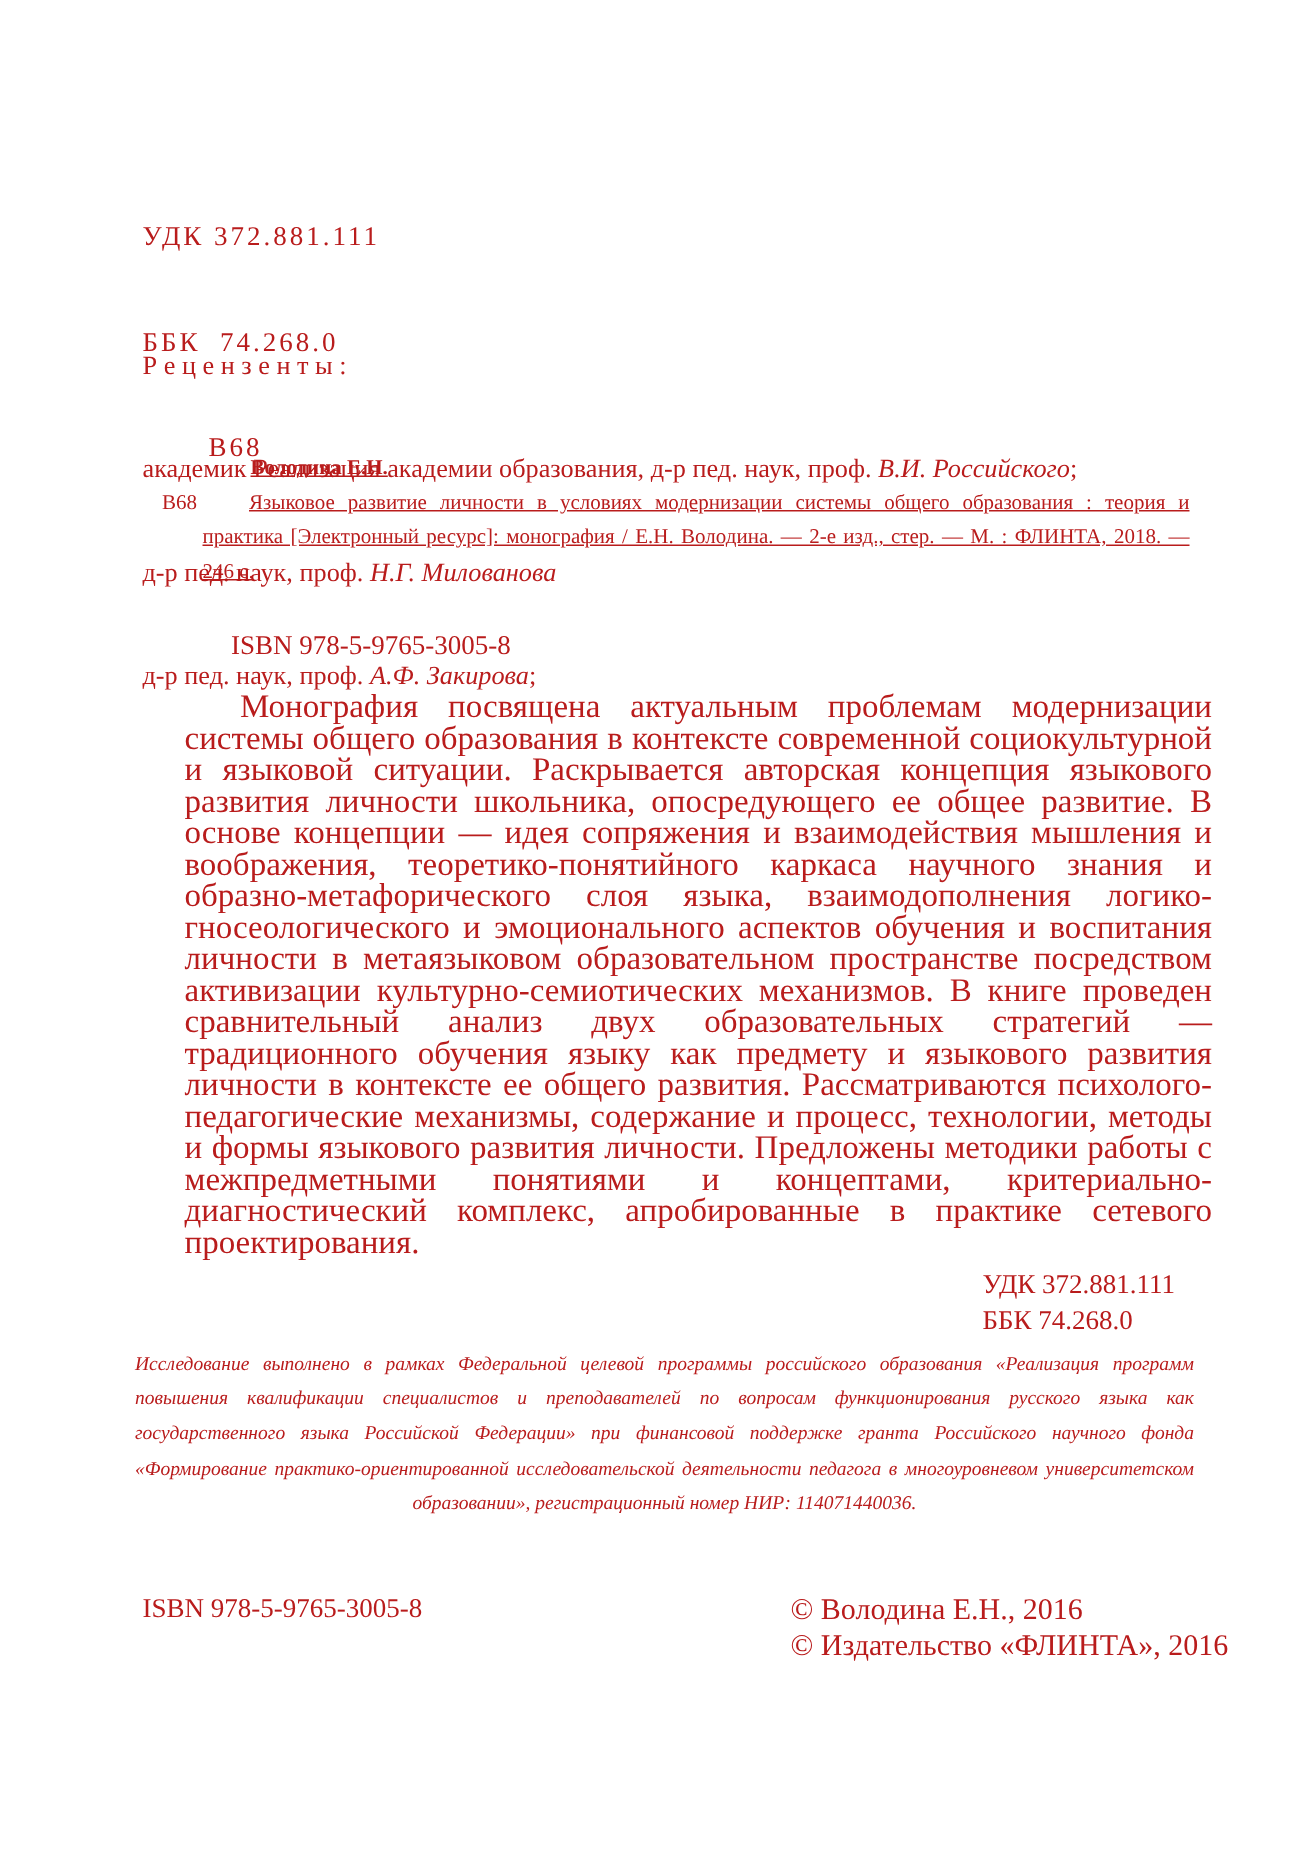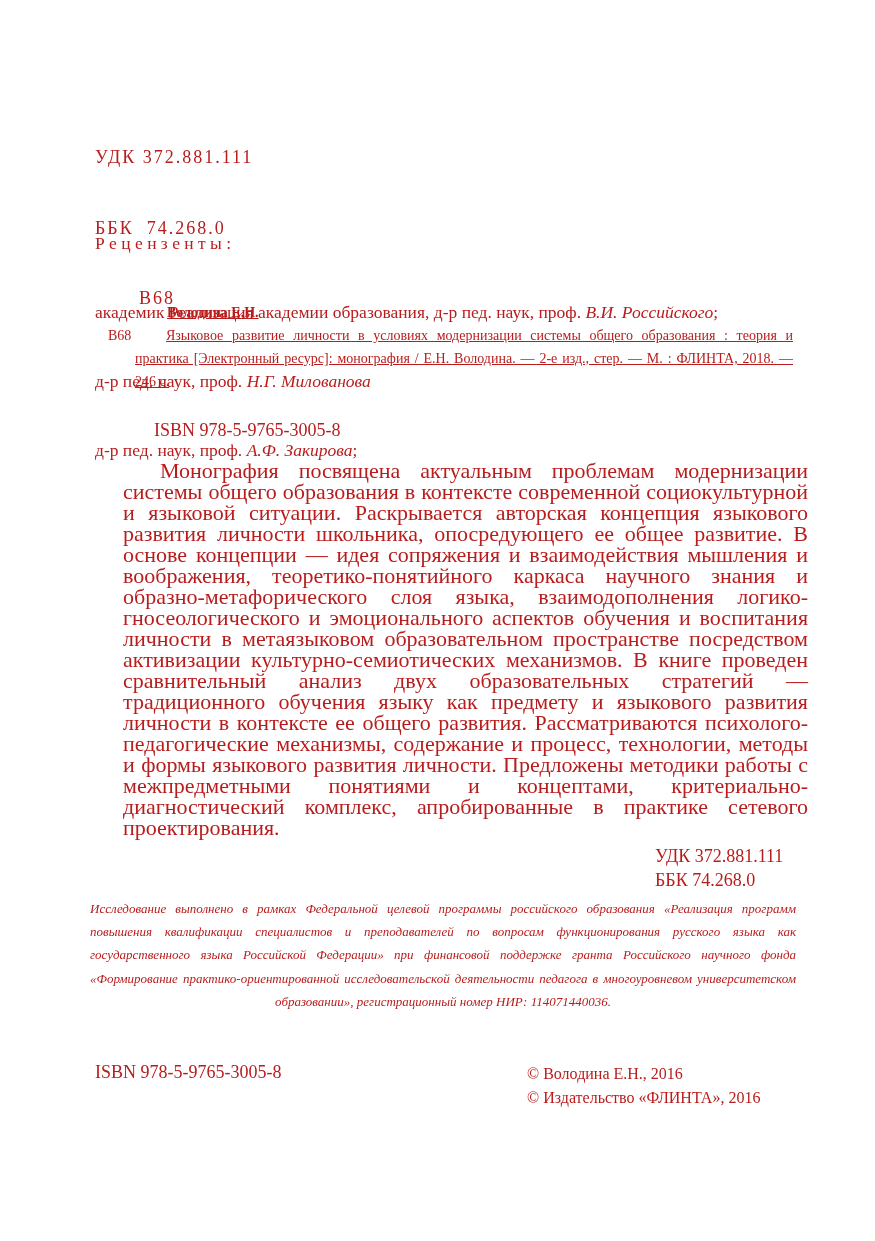--- a/index.html
+++ b/index.html
@@ -114,21 +114,21 @@
   .isbn-bottom {
     position: absolute;
     left: 95px;
     top: 1062px;
     font-size: 18px;
   }
   .copyright {
     position: absolute;
     left: 527px;
     top: 1062px;
-    font-size: 16px;
+    font-size: 20px;
     line-height: 23.5px;
   }
 </style>
 </head>
 <body>
 
 <div class="page">
 
   <div class="top-codes">
     <div>УДК 372.881.111</div>

